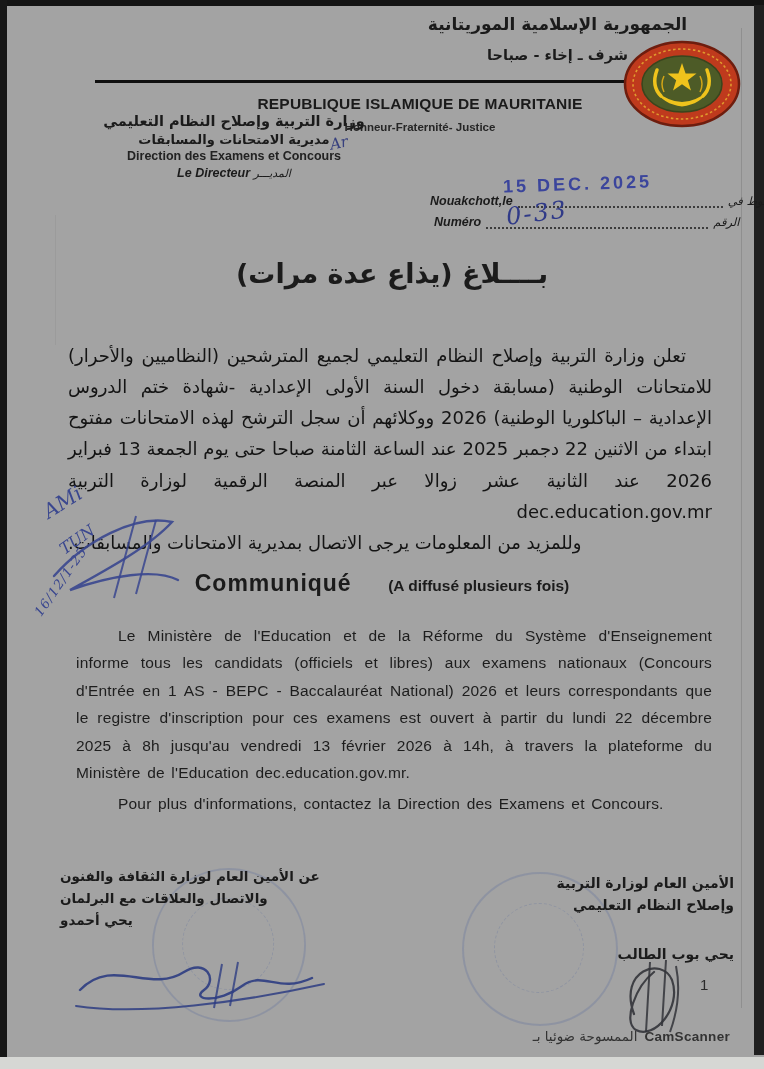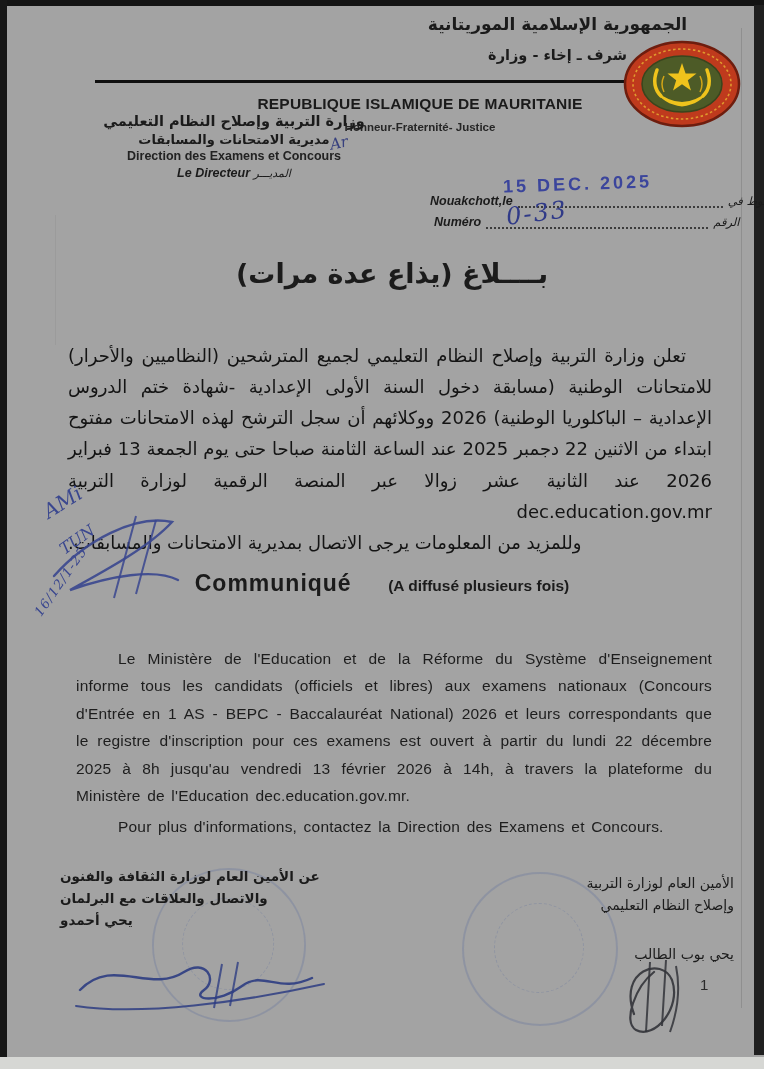--- a/index.html
+++ b/index.html
@@ -50,26 +50,26 @@
   
   .margin-note{position:absolute;left:12px;top:478px;width:180px;height:170px;color:#3a478f;font-family:"DejaVu Serif",serif;}
   .margin-note .w1{position:absolute;left:30px;top:12px;font-size:20px;font-style:italic;transform:rotate(-32deg);}
   .margin-note .w2{position:absolute;left:46px;top:52px;font-size:16px;font-style:italic;transform:rotate(-35deg);}
   .margin-note .w3{position:absolute;left:8px;top:96px;font-size:13px;font-style:italic;transform:rotate(-55deg);letter-spacing:1px;}
   .margin-note svg{position:absolute;left:28px;top:28px;}
   
   .fr-heading{position:absolute;left:132px;top:570px;width:500px;text-align:center;}
   .fr-heading .main{font-size:23px;font-weight:bold;letter-spacing:1px;}
   .fr-heading .sub{font-size:15.5px;font-weight:bold;margin-left:32px;}
-  .fr-body{position:absolute;left:76px;top:622px;width:636px;text-align:justify;font-size:15.5px;line-height:1.77;letter-spacing:.2px;word-spacing:2px;color:#1d1d1d;margin-top:23px;}
+  .fr-body{position:absolute;left:76px;top:622px;width:636px;text-align:justify;font-size:15.5px;line-height:1.77;letter-spacing:.2px;word-spacing:2px;color:#1d1d1d;}
   .fr-body p{margin:0;text-indent:42px;}
   .fr-body p + p{margin-top:3px;}
   
   .sig-left-text{position:absolute;left:60px;top:866px;width:312px;text-align:left;direction:rtl;font-size:13.5px;font-weight:bold;line-height:1.62;}
-  .sig-right-text{position:absolute;left:438px;top:872px;width:296px;text-align:right;direction:rtl;font-size:14px;font-weight:normal;line-height:1.6;}
+  .sig-right-text{position:absolute;left:438px;top:872px;width:296px;text-align:right;direction:rtl;font-size:14px;font-weight:bold;line-height:1.6;}
   .sig-right-text .name{margin-top:26px;}
   .stamp{position:absolute;border-radius:50%;border:2px solid rgba(95,112,158,.30);}
   .stamp .inner{position:absolute;border-radius:50%;border:1.5px dashed rgba(95,112,158,.28);}
   .stamp-left{left:152px;top:868px;width:150px;height:150px;transform:rotate(8deg);}
   .stamp-left .inner{left:28px;top:28px;width:90px;height:90px;}
   .stamp-right{left:462px;top:872px;width:152px;height:150px;}
   .stamp-right .inner{left:30px;top:29px;width:88px;height:88px;}
   .sig-svg{position:absolute;}
   .page-mark{position:absolute;left:700px;top:976px;font-size:15px;color:#2b2b2b;}
   
@@ -82,21 +82,21 @@
 
 <div class="page">
 
   <div class="edge-left"></div>
   <div class="edge-top"></div>
   <div class="edge-right"></div>
   <div class="paper-line-r"></div>
   <div class="paper-crease"></div>
 
   <div class="ar ar-country">الجمهورية الإسلامية الموريتانية</div>
-  <div class="ar ar-motto">شرف ـ إخاء - وزارة</div>
+  <div class="ar ar-motto">شرف ـ إخاء - صباحا</div>
   <div class="head-rule"></div>
 
   <svg class="seal" viewBox="0 0 120 88">
     <ellipse cx="60" cy="44" rx="57" ry="42" fill="#bf3a1d" stroke="#6e1d0e" stroke-width="2.5"></ellipse>
     <ellipse cx="60" cy="44" rx="49" ry="35" fill="none" stroke="#e09a2e" stroke-width="1.6" stroke-dasharray="2.5 2.5"></ellipse>
     <ellipse cx="60" cy="44" rx="40" ry="28" fill="#4d5b27" stroke="#39451d" stroke-width="1.5"></ellipse>
     <path d="M34 51 Q60 73 86 51 Q79 64 60 66.5 Q41 64 34 51 Z" fill="#efc31c"></path>
     <path d="M60 23 L63.6 33.4 74.5 33.6 65.8 40.2 69 50.6 60 44.3 51 50.6 54.2 40.2 45.5 33.6 56.4 33.4 Z" fill="#efc31c"></path>
     <path d="M39 56 Q29 46 35 30" stroke="#efc31c" stroke-width="3.5" fill="none" stroke-linecap="round"></path>
     <path d="M81 56 Q91 46 85 30" stroke="#efc31c" stroke-width="3.5" fill="none" stroke-linecap="round"></path>
@@ -176,15 +176,19 @@
     <div>الأمين العام لوزارة التربية</div>
     <div>وإصلاح النظام التعليمي</div>
     <div class="name">يحي بوب الطالب</div>
   </div>
   <svg class="sig-svg" style="left:596px;top:952px;" width="110" height="92" viewBox="0 0 110 92">
     <path d="M38 62 C22 18 66 4 76 28 C86 56 58 88 40 78 C26 70 40 34 58 20" fill="none" stroke="#33343a" stroke-width="2.2" stroke-linecap="round" opacity="0.9"></path>
     <path d="M54 10 L50 80 M70 8 L66 74 M80 14 C84 34 82 58 74 80" fill="none" stroke="#33343a" stroke-width="2" opacity="0.85"></path>
   </svg>
   <div class="page-mark">1</div>
 
+  <div class="footer">
+    <span class="ar ar-f">الممسوحة ضوئيا بـ</span>
+    <span class="app">CamScanner</span>
+  </div>
   <div class="edge-bottom"></div>
 
 </div>
 
 </body></html>

